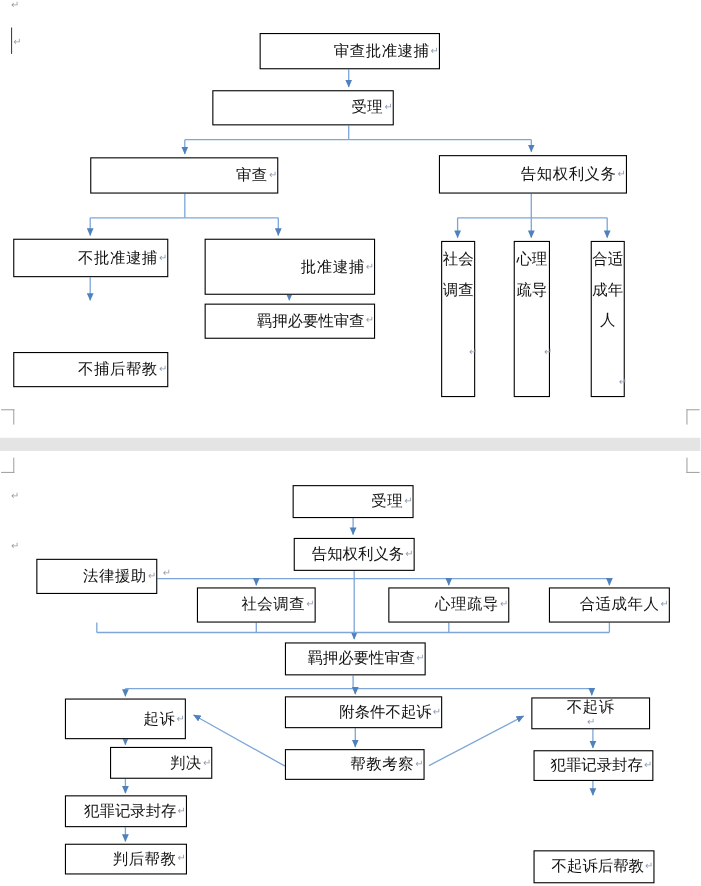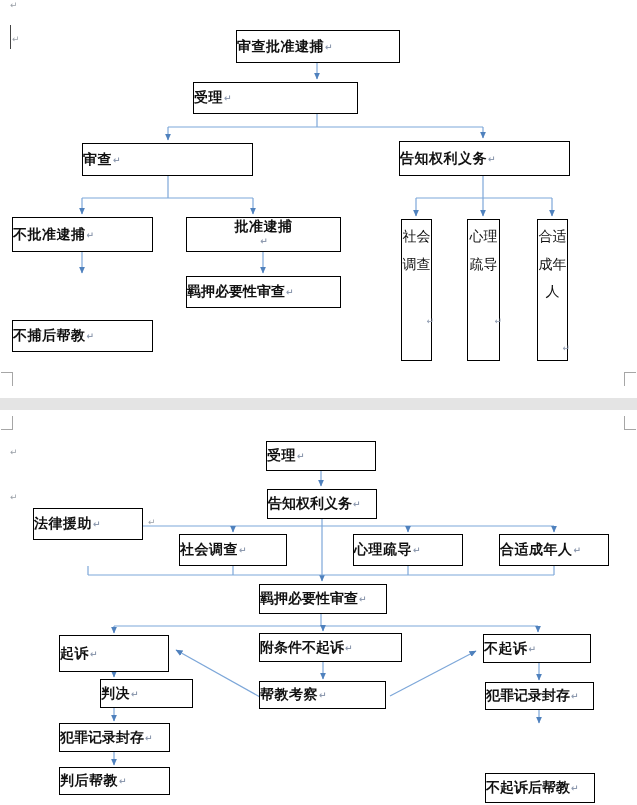--- a/index.html
+++ b/index.html
@@ -1,20 +1,20 @@
 <!DOCTYPE html>
 <html><head>
 <meta charset="utf-8">
 <style>
   html,body{margin:0;padding:0;background:#fff;}
   #canvas{position:relative;width:637px;height:805px;background:#ffffff;overflow:hidden;
           font-family:"Liberation Serif","DejaVu Serif",serif;color:#111;}
   .box{position:absolute;border:1.5px solid #000;background:#fff;display:flex;
-       align-items:center;justify-content:flex-start;font-size:14px;letter-spacing:0.5px;
-       white-space:nowrap;box-sizing:border-box;font-weight:bold;}
+       align-items:center;justify-content:flex-end;font-size:14px;letter-spacing:0.5px;
+       white-space:nowrap;box-sizing:border-box;}
   .vbox{position:absolute;border:1.5px solid #000;background:#fff;font-size:14px;
         text-align:center;box-sizing:border-box;}
   .vbox .vtext{display:block;width:100%;line-height:27.5px;padding-top:3px;
                word-break:break-all;}
   .pm{font-family:"DejaVu Sans",sans-serif;font-size:9px;color:#8f9bb0;margin-left:1px;
       letter-spacing:0;}
   .vbox .pm{position:absolute;right:-3px;}
   .stray-pm{position:absolute;font-family:"DejaVu Sans",sans-serif;font-size:9px;
             color:#9aa0a8;}
   #svg-overlay{position:absolute;left:0;top:0;}
@@ -109,21 +109,21 @@
       <span class="pm">↵</span>
   </div>
   <div class="box" style="left:399px;top:141px;width:171px;height:35px;">
     <span>告知权利义务</span>
       <span class="pm">↵</span>
   </div>
   <div class="box" style="left:12px;top:217px;width:141px;height:35px;">
     <span>不批准逮捕</span>
       <span class="pm">↵</span>
   </div>
-  <div class="box" style="left:186px;top:217px;width:155px;height:35px;flex-direction:column;">
+  <div class="box" style="left:186px;top:217px;width:155px;height:51px;">
     <span>批准逮捕</span>
       <span class="pm">↵</span>
   </div>
   <div class="box" style="left:12px;top:276px;width:141px;height:32px;margin-top:44px;">
     <span>不捕后帮教</span>
       <span class="pm">↵</span>
   </div>
   <div class="box" style="left:186px;top:276px;width:155px;height:32px;letter-spacing:0;">
     <span>羁押必要性审查</span>
       <span class="pm">↵</span>
@@ -170,21 +170,21 @@
       <span class="pm">↵</span>
   </div>
   <div class="box" style="left:59px;top:635px;width:110px;height:37px;">
     <span>起诉</span>
       <span class="pm">↵</span>
   </div>
   <div class="box" style="left:259px;top:633px;width:143px;height:29px;letter-spacing:0;">
     <span>附条件不起诉</span>
       <span class="pm">↵</span>
   </div>
-  <div class="box" style="left:483px;top:634px;width:108px;height:29px;">
+  <div class="box" style="left:483px;top:634px;width:108px;height:29px;flex-direction:column;">
     <span>不起诉</span>
       <span class="pm">↵</span>
   </div>
   <div class="box" style="left:60px;top:679px;width:93px;height:29px;margin-left:40px;">
     <span>判决</span>
       <span class="pm">↵</span>
   </div>
   <div class="box" style="left:259px;top:681px;width:127px;height:28px;">
     <span>帮教考察</span>
       <span class="pm">↵</span>

